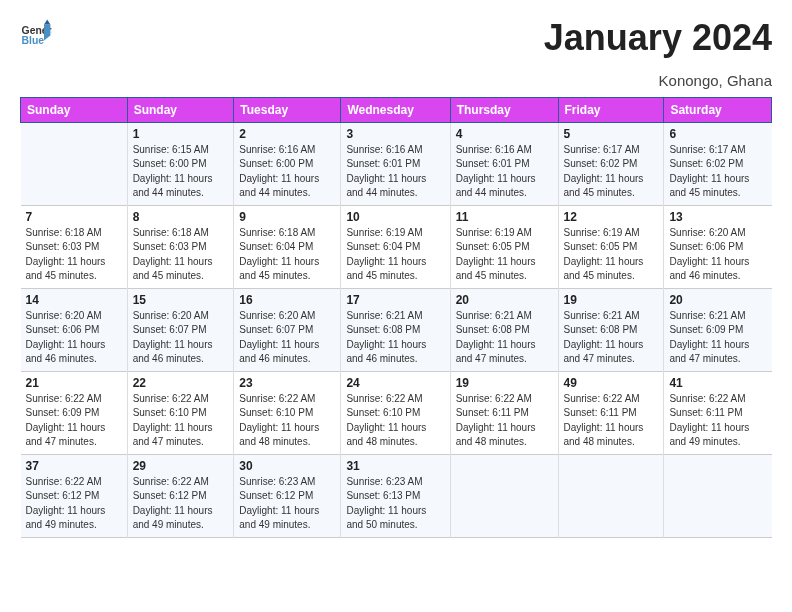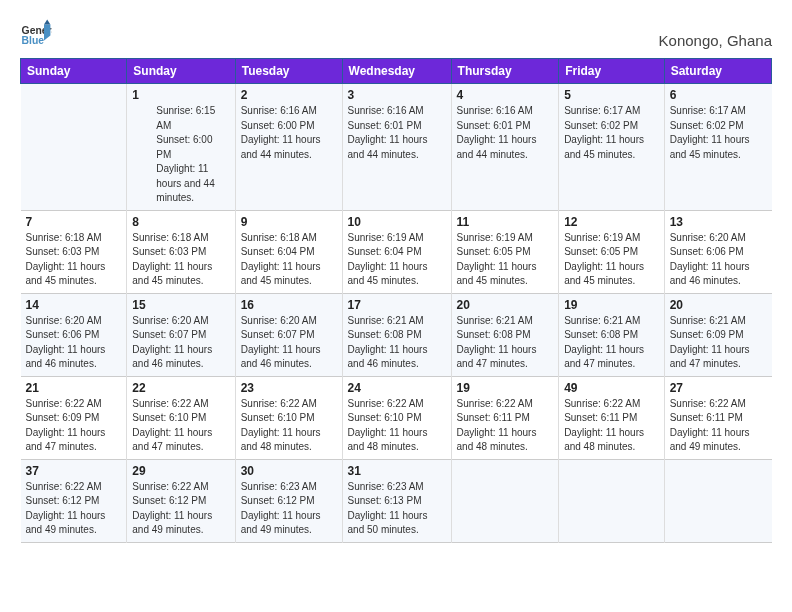--- a/index.html
+++ b/index.html
@@ -43,21 +43,21 @@
       font-size: 15px;
       color: #444;
       margin-top: 14px;
     }
     table {
       width: 100%;
       border-collapse: collapse;
       font-size: 10.5px;
     }
     thead tr th {
-      background-color: #6d28d9;
+      background-color: #d946ef;
       color: #fff;
       font-size: 12px;
       font-weight: bold;
       padding: 5px 6px;
       text-align: left;
       border: 1px solid #2a5a9a;
     }
     tbody tr {
       border-bottom: 1px solid #ccc;
     }
@@ -97,20 +97,21 @@
   <div class="header-row">
     <div class="logo">
       <svg class="logo-icon" viewBox="0 0 40 40" xmlns="http://www.w3.org/2000/svg">
         <text x="2" y="20" font-size="13" font-weight="bold" fill="#333">General</text>
         <text x="2" y="33" font-size="13" font-weight="bold" fill="#4a90c4">Blue</text>
         <polygon points="30,8 38,8 38,22 30,28" fill="#4a90c4"></polygon>
         <polygon points="30,8 38,8 34,2" fill="#2a6090"></polygon>
       </svg>
     </div>
     <div class="title-block">
+      <div class="month-title">January 2024</div>
       <div class="location">Konongo, Ghana</div>
     </div>
   </div>
 
   <table>
     <thead>
       <tr>
         <th>Sunday</th>
         <th>Sunday</th>
         <th>Tuesday</th>
@@ -118,21 +119,21 @@
         <th>Thursday</th>
         <th>Friday</th>
         <th>Saturday</th>
       </tr>
     </thead>
     <tbody id="calendar-body">
     <tr>
           <td></td>
           <td>
             <span class="day-num">1</span>
-            <div class="day-info" style="white-space: pre-line; margin-left: 24px;">Sunrise: 6:15 AM
+            <div class="day-info" style="white-space: pre-line;">Sunrise: 6:15 AM
 Sunset: 6:00 PM
 Daylight: 11 hours and 44 minutes.</div>
           </td>
           <td>
             <span class="day-num">2</span>
             <div class="day-info" style="white-space: pre-line;">Sunrise: 6:16 AM
 Sunset: 6:00 PM
 Daylight: 11 hours and 44 minutes.</div>
           </td>
           <td>
@@ -279,21 +280,21 @@
 Sunset: 6:11 PM
 Daylight: 11 hours and 48 minutes.</div>
           </td>
           <td>
             <span class="day-num">49</span>
             <div class="day-info" style="white-space: pre-line;">Sunrise: 6:22 AM
 Sunset: 6:11 PM
 Daylight: 11 hours and 48 minutes.</div>
           </td>
           <td>
-            <span class="day-num">27</span>
+            <span class="day-num">41</span>
             <div class="day-info" style="white-space: pre-line;">Sunrise: 6:22 AM
 Sunset: 6:11 PM
 Daylight: 11 hours and 49 minutes.</div>
           </td>
         </tr>
         <tr>
           <td>
             <span class="day-num">37</span>
             <div class="day-info" style="white-space: pre-line;">Sunrise: 6:22 AM
 Sunset: 6:12 PM

